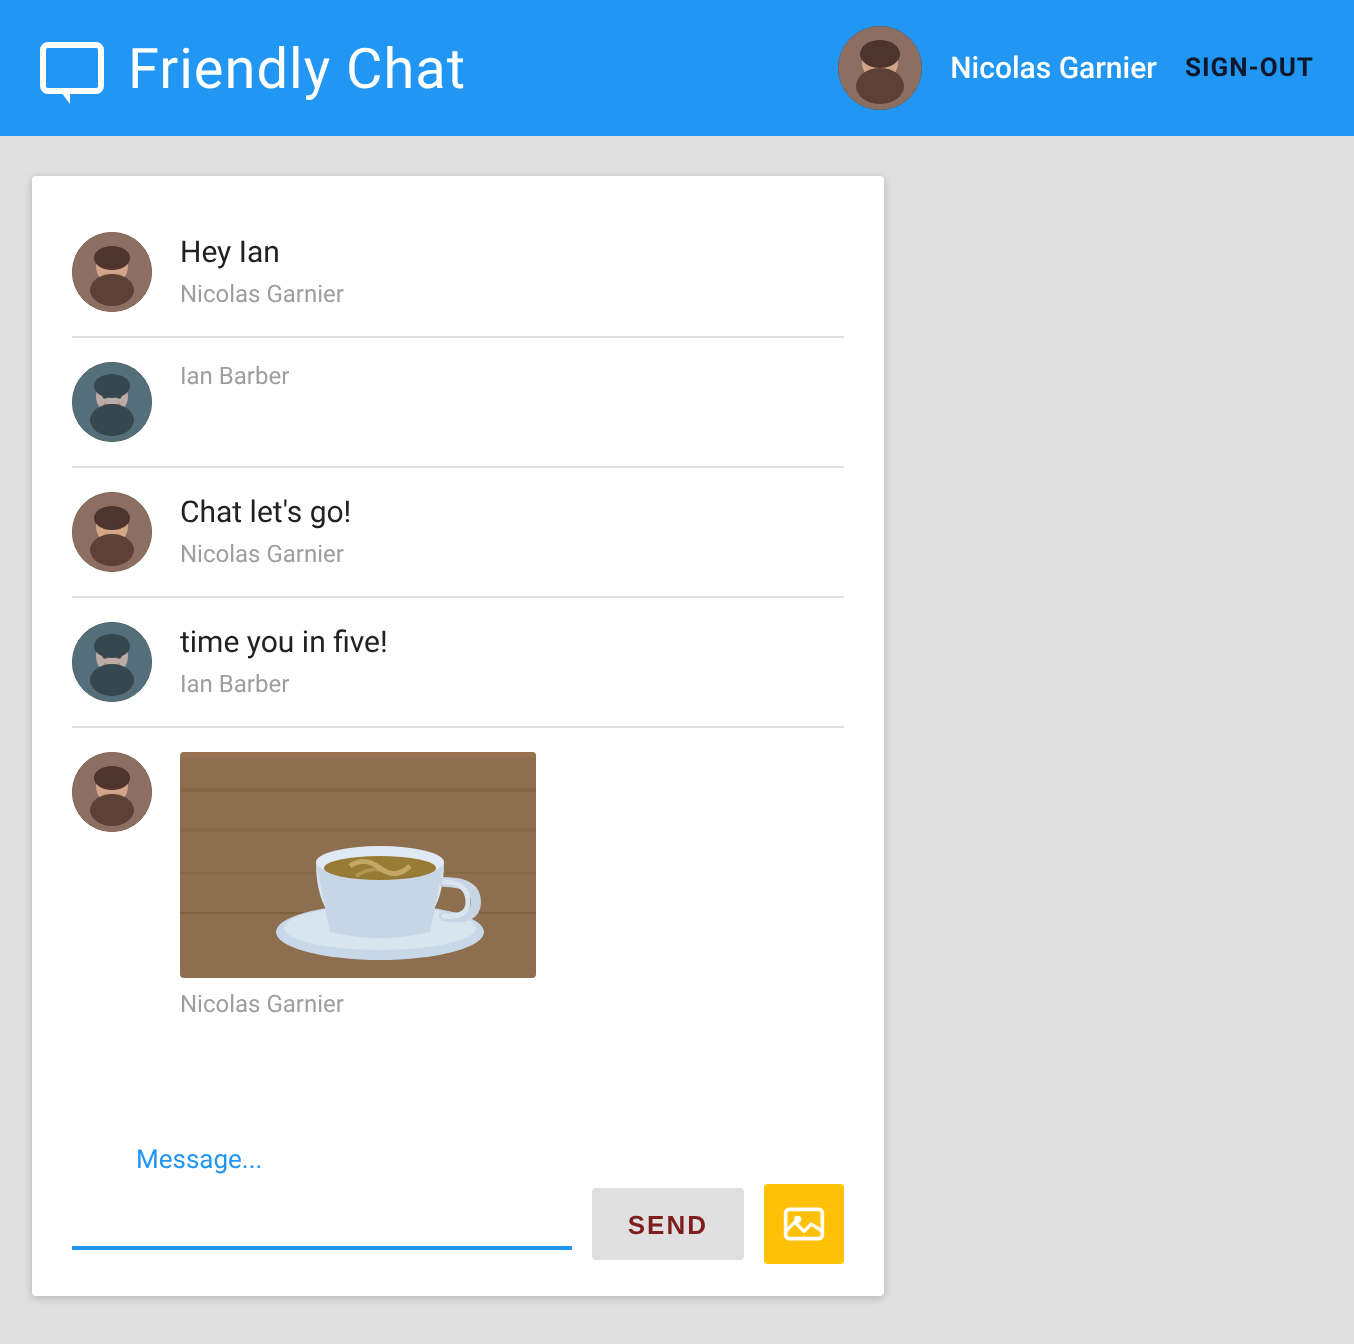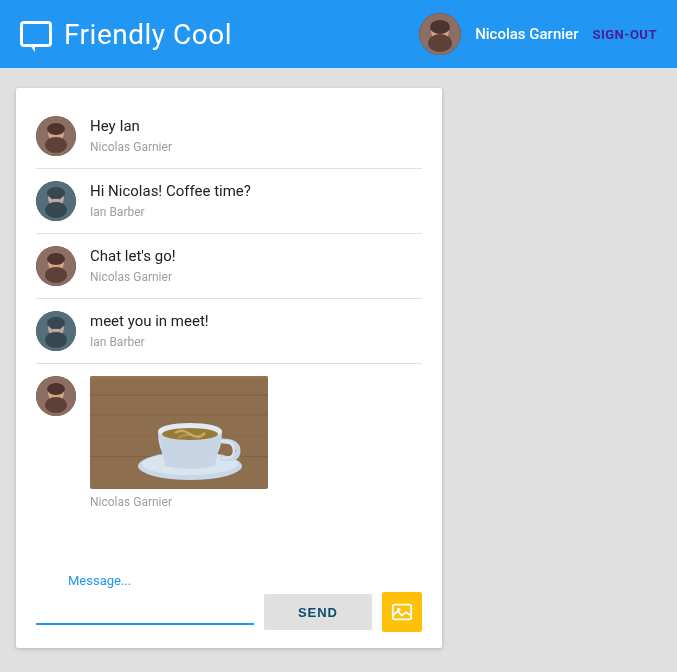--- a/index.html
+++ b/index.html
@@ -65,21 +65,21 @@
     }
     .header-username {
       font-size: 15px;
       font-weight: 500;
     }
     .header-signout {
       font-size: 13px;
       font-weight: 700;
       cursor: pointer;
       letter-spacing: 0.5px;
-      color: #4c1d95;
+      color: #0f172a;
       text-decoration: none;
     }
 
     
     .main-area {
       padding: 20px 16px;
       height: calc(672px - 68px);
       display: flex;
       justify-content: flex-start;
       align-items: flex-start;
@@ -194,24 +194,24 @@
 
     .input-underline {
       height: 2px;
       background: #2196F3;
       margin-top: 2px;
     }
 
     .send-button {
       background: #e0e0e0;
       border: none;
-      padding: 8px 34px;
+      padding: 8px 18px;
       font-size: 13px;
       font-weight: 700;
-      color: #0c4a6e;
+      color: #7f1d1d;
       cursor: pointer;
       letter-spacing: 1px;
       border-radius: 2px;
       height: 36px;
       text-align: center;
     }
 
     .image-button {
       background: #FFC107;
       border: none;
@@ -228,21 +228,21 @@
     .image-icon-svg {
       width: 22px;
       height: 22px;
     }
   </style>
 </head>
 <body>
 
 <header class="header">
   <div class="header-logo-icon"></div>
-  <span class="header-title">Friendly Cool</span>
+  <span class="header-title">Friendly Chat</span>
   <div class="header-spacer"></div>
   <div class="header-right">
     <div class="header-avatar">
       
       <svg viewBox="0 0 42 42" class="avatar-face">
         <circle cx="21" cy="21" r="21" fill="#8d6e63"></circle>
         <ellipse cx="21" cy="18" rx="9" ry="10" fill="#d4a688"></ellipse>
         <ellipse cx="21" cy="14" rx="10" ry="7" fill="#4e342e"></ellipse>
         <circle cx="17.5" cy="18" r="1.5" fill="#4e342e"></circle>
         <circle cx="24.5" cy="18" r="1.5" fill="#4e342e"></circle>
@@ -279,21 +279,20 @@
           <div class="msg-avatar ian"><svg viewBox="0 0 40 40" style="width:100%;height:100%;">
     <circle cx="20" cy="20" r="20" fill="#546e7a"></circle>
     <ellipse cx="20" cy="17" rx="8" ry="9" fill="#bcaaa4"></ellipse>
     <ellipse cx="20" cy="12" rx="9" ry="6" fill="#37474f"></ellipse>
     <circle cx="16.5" cy="17" r="1.3" fill="#37474f"></circle>
     <circle cx="23.5" cy="17" r="1.3" fill="#37474f"></circle>
     <path d="M16 21 Q20 23 24 21" stroke="#a08070" stroke-width="1" fill="none"></path>
     <ellipse cx="20" cy="29" rx="11" ry="8" fill="#37474f"></ellipse>
   </svg></div>
           <div class="msg-content">
-            <span class="msg-text">Hi Nicolas! Coffee time?</span>
             <span class="msg-sender">Ian Barber</span>
           </div>
         </div>
         <div class="message-item">
           <div class="msg-avatar "><svg viewBox="0 0 40 40" style="width:100%;height:100%;">
     <circle cx="20" cy="20" r="20" fill="#8d6e63"></circle>
     <ellipse cx="20" cy="17" rx="8" ry="9" fill="#d4a688"></ellipse>
     <ellipse cx="20" cy="13" rx="9" ry="6" fill="#4e342e"></ellipse>
     <circle cx="16.5" cy="17" r="1.3" fill="#4e342e"></circle>
     <circle cx="23.5" cy="17" r="1.3" fill="#4e342e"></circle>
@@ -309,21 +308,21 @@
           <div class="msg-avatar ian"><svg viewBox="0 0 40 40" style="width:100%;height:100%;">
     <circle cx="20" cy="20" r="20" fill="#546e7a"></circle>
     <ellipse cx="20" cy="17" rx="8" ry="9" fill="#bcaaa4"></ellipse>
     <ellipse cx="20" cy="12" rx="9" ry="6" fill="#37474f"></ellipse>
     <circle cx="16.5" cy="17" r="1.3" fill="#37474f"></circle>
     <circle cx="23.5" cy="17" r="1.3" fill="#37474f"></circle>
     <path d="M16 21 Q20 23 24 21" stroke="#a08070" stroke-width="1" fill="none"></path>
     <ellipse cx="20" cy="29" rx="11" ry="8" fill="#37474f"></ellipse>
   </svg></div>
           <div class="msg-content">
-            <span class="msg-text">meet you in meet!</span>
+            <span class="msg-text">time you in five!</span>
             <span class="msg-sender">Ian Barber</span>
           </div>
         </div>
         <div class="message-item">
           <div class="msg-avatar "><svg viewBox="0 0 40 40" style="width:100%;height:100%;">
     <circle cx="20" cy="20" r="20" fill="#8d6e63"></circle>
     <ellipse cx="20" cy="17" rx="8" ry="9" fill="#d4a688"></ellipse>
     <ellipse cx="20" cy="13" rx="9" ry="6" fill="#4e342e"></ellipse>
     <circle cx="16.5" cy="17" r="1.3" fill="#4e342e"></circle>
     <circle cx="23.5" cy="17" r="1.3" fill="#4e342e"></circle>

